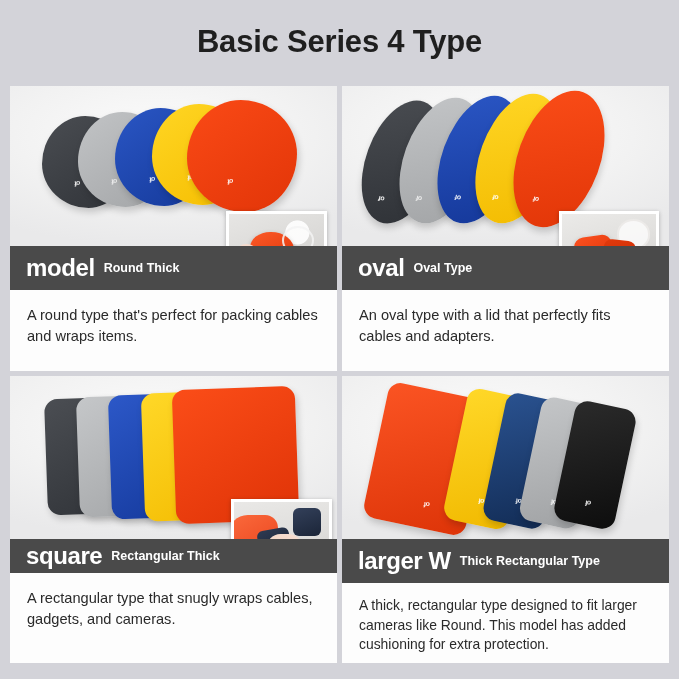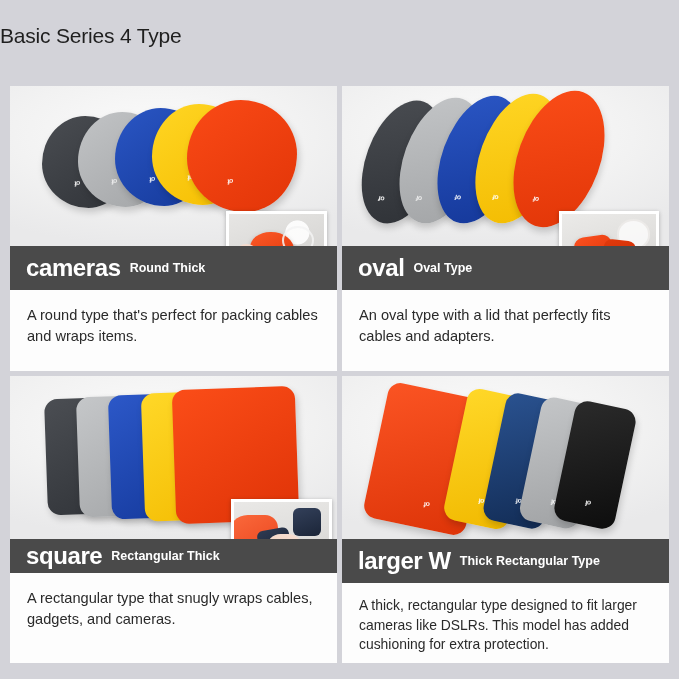--- a/index.html
+++ b/index.html
@@ -12,23 +12,23 @@
   #page {
     position: relative;
     width: 679px; height: 679px;
     background: #d3d3d9;
   }
 
   
   .page-title {
     position: absolute;
     top: 24px; left: 0; right: 0;
-    text-align: left;
-    font-size: 21px;
-    font-weight: normal;
+    text-align: center;
+    font-size: 31px;
+    font-weight: bold;
     color: #1f1f1f;
     letter-spacing: -0.2px;
   }
 
   
   .grid {
     position: absolute;
     left: 10px; top: 86px;
     width: 659px; height: 583px;
     display: grid;
@@ -167,21 +167,21 @@
                  linear-gradient(160deg,#e7e6e4 0%,#dcdbd9 48%,#cfcecc 100%);">
             <div style="position:absolute; left:22%; top:28%; width:46%; height:52%; border-radius:46% 52% 48% 50%; background:linear-gradient(150deg,#fb5a28,#e03409); box-shadow:0 2px 5px rgba(0,0,0,0.25);"></div>
             <div style="position:absolute; left:56%; top:18%; width:34%; height:44%; border:2px solid #f3f3f3; border-radius:50%; opacity:0.85;"></div>
             <div style="position:absolute; left:4%; top:46%; width:30%; height:54%; border-radius:46% 50% 30% 34%; background:linear-gradient(160deg,#f6ddd0,#e8c6b4);"></div>
 
           </div>
         </div>
       </div>
 
       <div class="label-bar">
-        <span class="label-main">cameras</span>
+        <span class="label-main">model</span>
         <span class="label-sub wide">Round Thick</span>
       </div>
 
       <div class="desc">A round type that's perfect for packing cables and wraps items.</div>
     </div>
 
     <div class="card">
       <div class="stage r1">
         <div class="pouch oval-p" style="left:24px; top:12px; width:72px; height:128px; background:linear-gradient(150deg,#4a4d52,#2e3136); transform:rotate(20deg);">
           <span class="logo" style="left:26px; bottom:20px;">ɟo</span>
@@ -271,17 +271,17 @@
         <div class="pouch square-p" style="left:222px; top:28px; width:62px; height:122px; background:linear-gradient(155deg,#2b2b2b,#0d0d0d); transform:rotate(12deg);">
           <span class="logo" style="left:29px; bottom:20px;">ɟo</span>
         </div>
       </div>
 
       <div class="label-bar">
         <span class="label-main">larger W</span>
         <span class="label-sub wide">Thick Rectangular Type</span>
       </div>
 
-      <div class="desc small">A thick, rectangular type designed to fit larger cameras like DSLRs. This model has added cushioning for extra protection.</div>
+      <div class="desc small">A thick, rectangular type designed to fit larger cameras like Round. This model has added cushioning for extra protection.</div>
     </div>
 
   </div>
 </div>
 
 </body></html>

